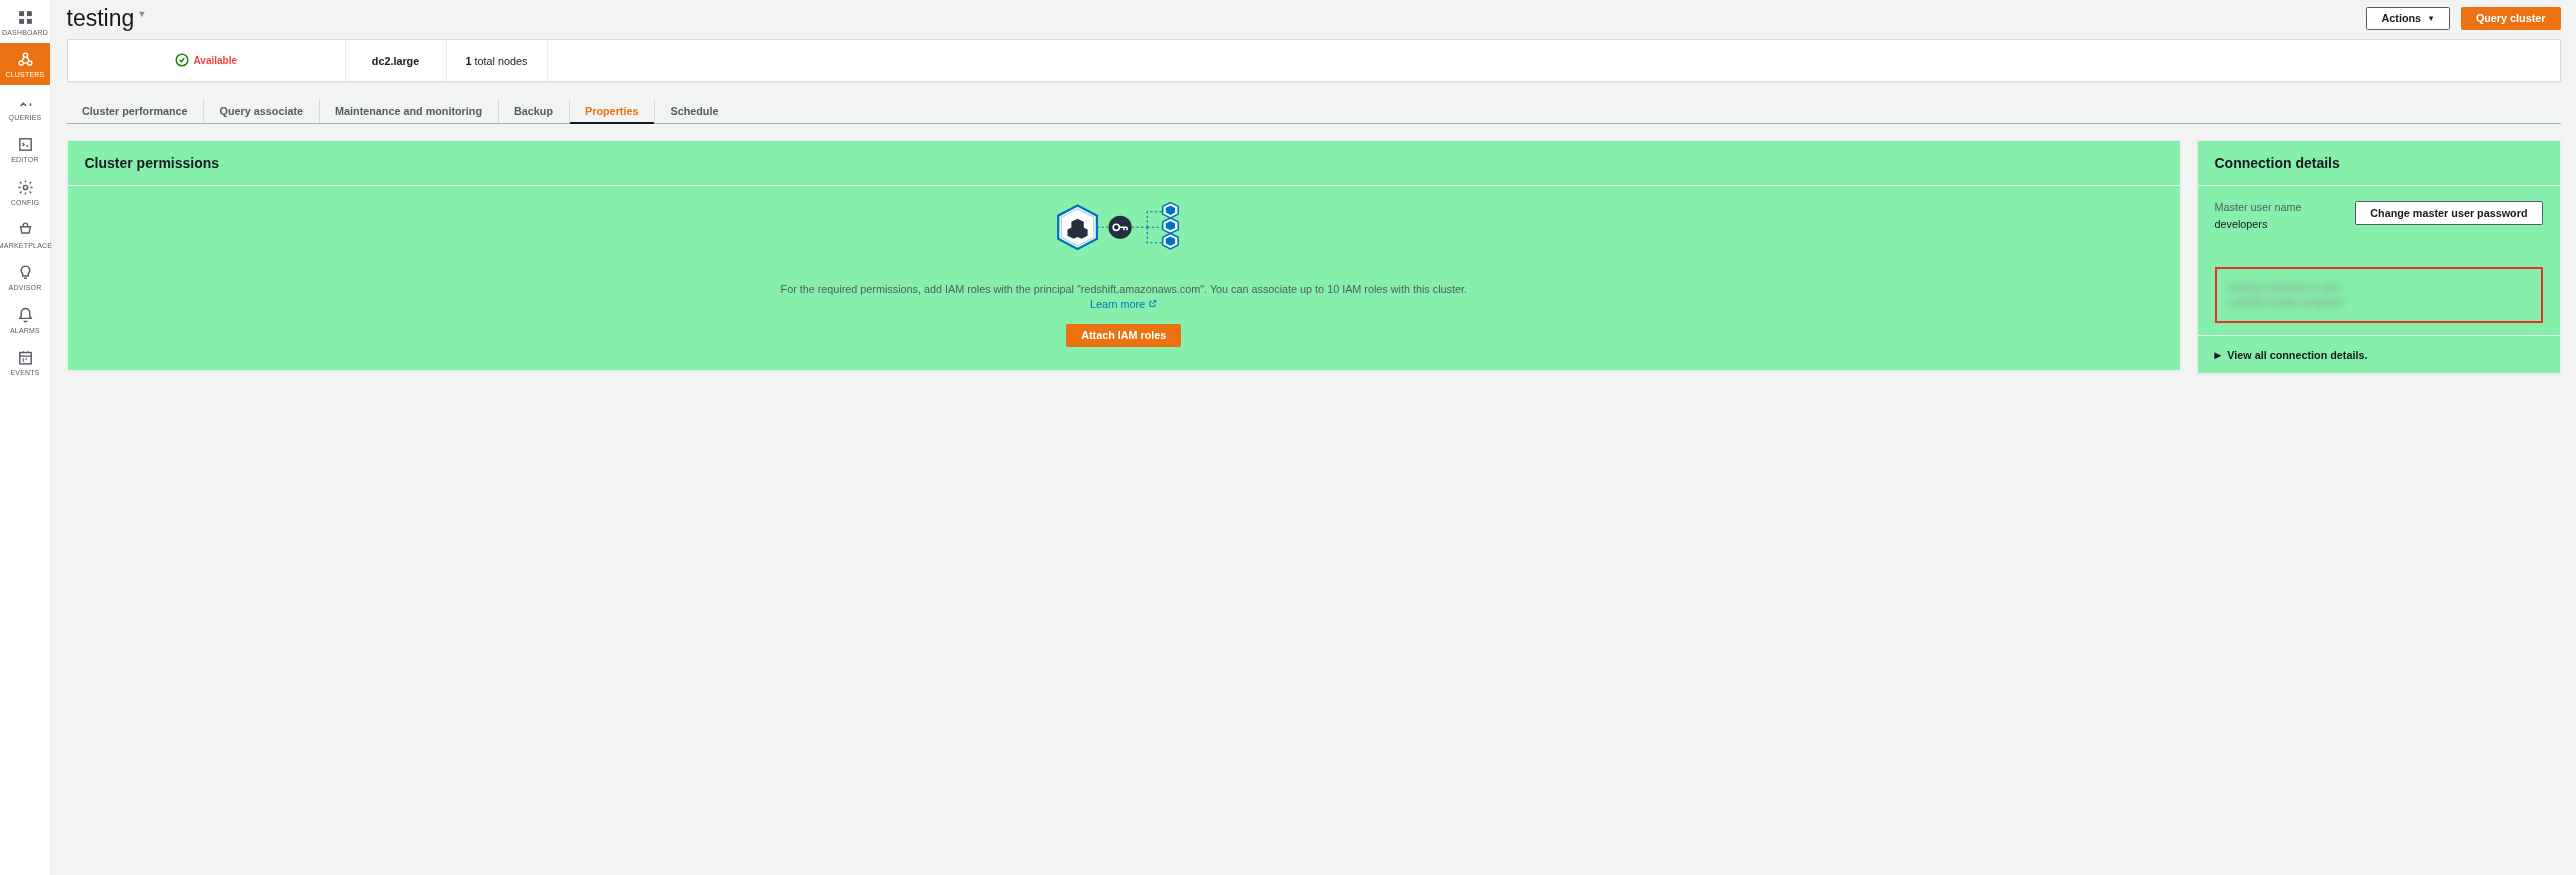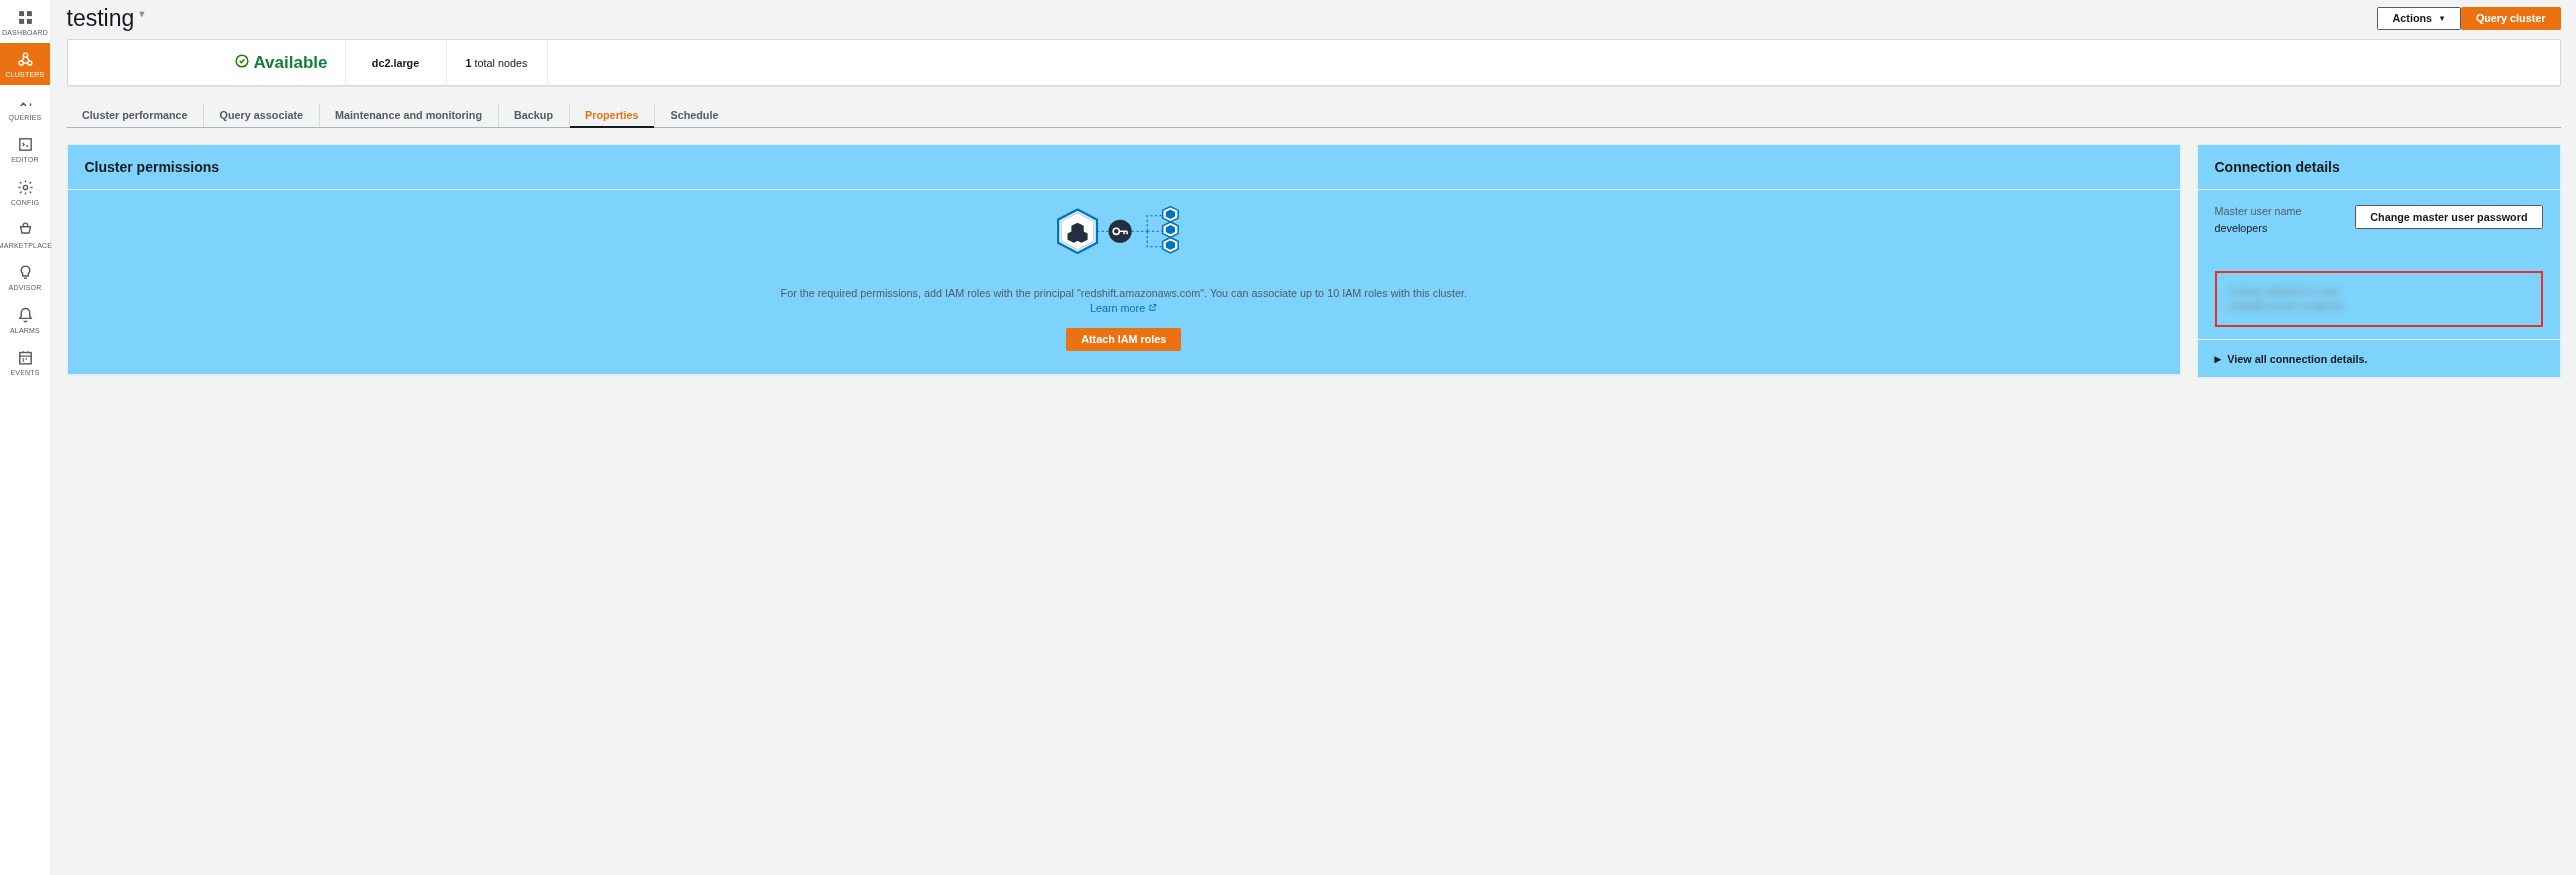--- a/index.html
+++ b/index.html
@@ -43,21 +43,21 @@
     
     .page-header {
       display: flex;
       align-items: center;
       justify-content: space-between;
       padding: 4.6px 15.5px 7.7px 15.5px;
       background: #f2f3f3;
     }
     .page-title { font-size: 23px; font-weight: 400; color: #16191f; display: flex; align-items: flex-start; gap: 3.1px; }
     .title-caret { font-size: 9.3px; color: #879196; margin-top: 4.6px; }
-    .header-actions { display: flex; gap: 0; }
+    .header-actions { display: flex; gap: 11px; }
     .btn {
       border: 0.8px solid #545b64;
       background: #fff;
       color: #16191f;
       font-weight: 700;
       font-size: 10.8px;
       padding: 4.6px 14px;
       cursor: pointer;
       border-radius: 1.5px;
       display: inline-flex;
@@ -69,21 +69,21 @@
     
     .status-bar {
       margin: 0 15.5px;
       background: #fff;
       border: 0.8px solid #d5dbdb;
       display: flex;
       box-shadow: 0 0.8px 0.8px rgba(0,0,0,0.05);
     }
     .status-cell { padding: 12.4px 17px; display: flex; align-items: center; justify-content: center; }
     .status-cell:not(:last-child) { border-right: 0.8px solid #eaeded; }
-    .status-cell.status { flex: 0 0 278px; justify-content: flex-end; color: #15803d; font-weight: 700; font-size: 17px; }
+    .status-cell.status { flex: 0 0 278px; justify-content: center; color: #ef4444; font-weight: 700; font-size: 10px; }
     .status-cell.type { flex: 0 0 101px; font-weight: 700; }
     .status-cell.nodes { flex: 0 0 101px; }
     .status-cell.nodes strong { font-weight: 700; }
     .status-cell.spacer { flex: 1; }
     .check-icon { color: #1d8102; }
 
     
     .tabs {
       margin: 17px 15.5px 0;
       border-bottom: 0.8px solid #aab7b8;
@@ -104,21 +104,21 @@
       content: "";
       position: absolute;
       left: 0; right: 0; bottom: -0.8px;
       height: 2.3px;
       background: #16191f;
     }
 
     
     .content { padding: 15.5px; display: flex; gap: 15.5px; align-items: flex-start; }
     .panel {
-      background: #7dd3fc;
+      background: #86efac;
       border: 0.8px solid #eaeded;
       box-shadow: 0 0.8px 1.5px rgba(0,0,0,0.08);
     }
     .panel-left { flex: 1; min-width: 0; }
     .panel-right { width: 364px; flex-shrink: 0; }
     .panel-header {
       padding: 14px 17px;
       font-size: 14px;
       font-weight: 700;
       border-bottom: 0.8px solid #eaeded;

